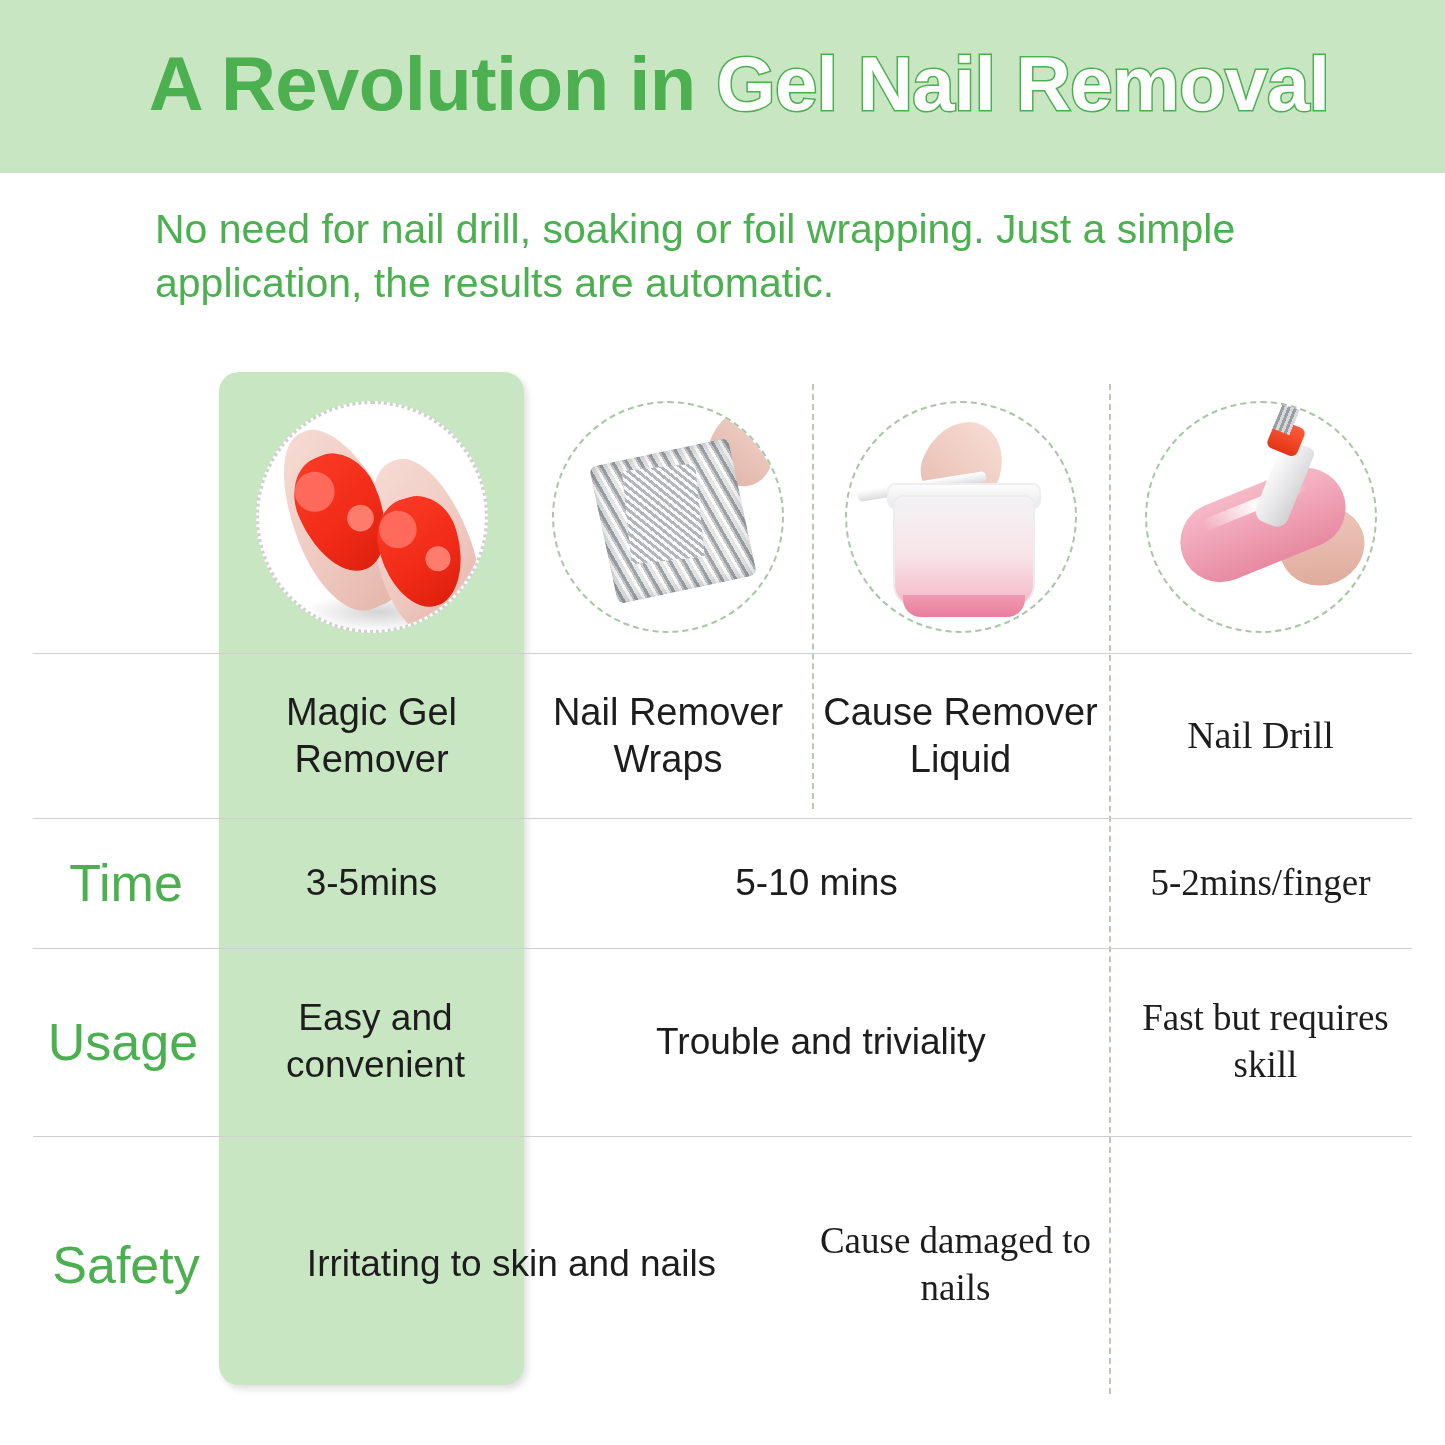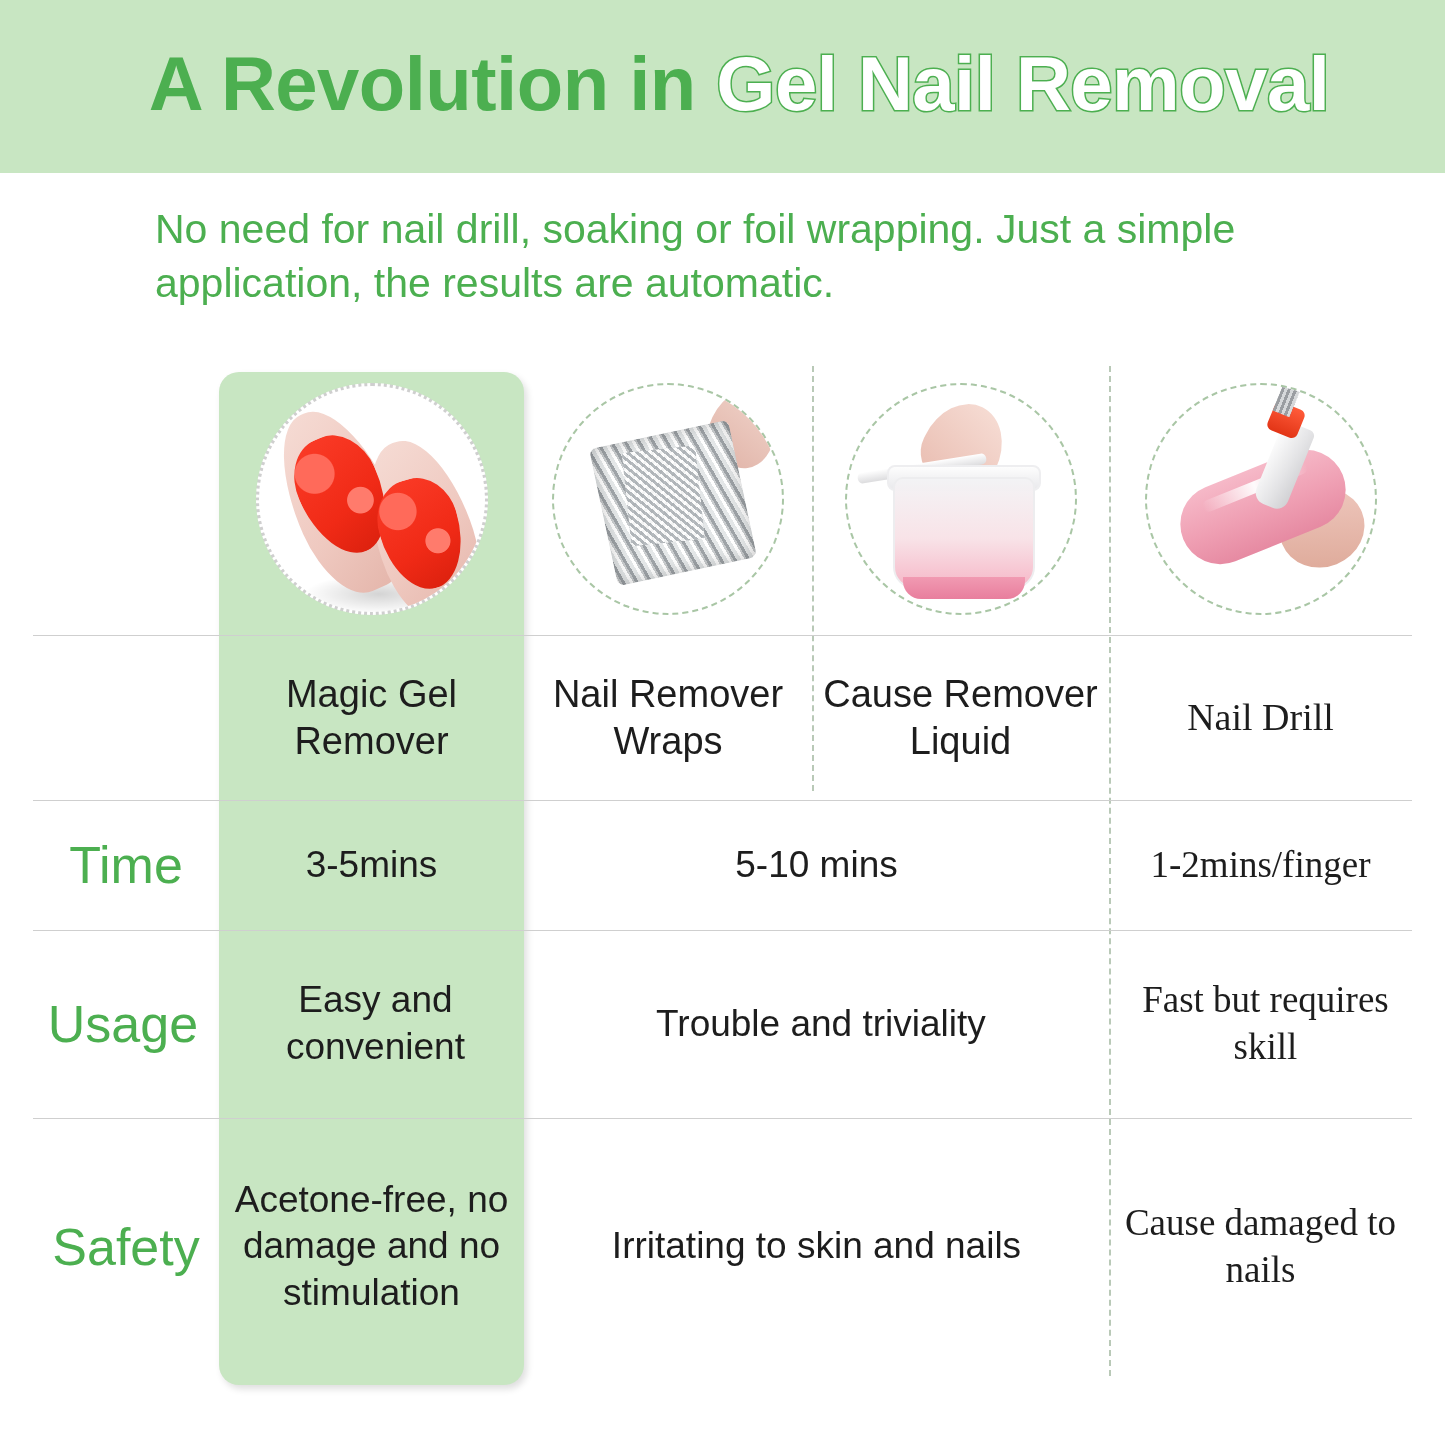--- a/index.html
+++ b/index.html
@@ -62,21 +62,21 @@
     background: #c8e6c2;
     border-radius: 20px;
     box-shadow: 3px 4px 7px rgba(0,0,0,0.13);
     z-index: 1;
   }
 
   
   .table {
     position: absolute;
     left: 33px;
-    top: 362px;
+    top: 380px;
     width: 1379px;
     z-index: 2;
   }
   .row { display: flex; position: relative; }
 
   .cell {
     display: flex;
     align-items: center;
     justify-content: center;
     text-align: center;
@@ -360,32 +360,31 @@
     <div class="cell col-2 product-name">Nail Remover Wraps</div>
     <div class="cell col-3 product-name">Cause Remover Liquid</div>
     <div class="cell col-4 product-name">Nail Drill</div>
     <div class="hdivider" style="top:165px"></div>
   </div>
 
   <div class="row row-time">
     <div class="cell col-label row-label">Time</div>
     <div class="cell col-1 cell-text">3-5mins</div>
     <div class="cell col-23 cell-text">5-10 mins</div>
-    <div class="cell col-4 cell-text">1-2mins/finger</div>
+    <div class="cell col-4 cell-text">5-2mins/finger</div>
     <div class="hdivider" style="top:130px"></div>
   </div>
 
   <div class="row row-usage">
     <div class="cell col-label row-label">Usage</div>
     <div class="cell col-1 cell-text">Easy and convenient</div>
     <div class="cell col-23 cell-text">Trouble and triviality</div>
     <div class="cell col-4 cell-text">Fast but requires skill</div>
     <div class="hdivider" style="top:188px"></div>
   </div>
 
   <div class="row row-safety">
     <div class="cell col-label row-label">Safety</div>
-    <div class="cell col-1 cell-text">Acetone-free, no damage and no stimulation</div>
     <div class="cell col-23 cell-text">Irritating to skin and nails</div>
     <div class="cell col-4 cell-text">Cause damaged to nails</div>
   </div>
 
 </div>
 
 </body></html>

